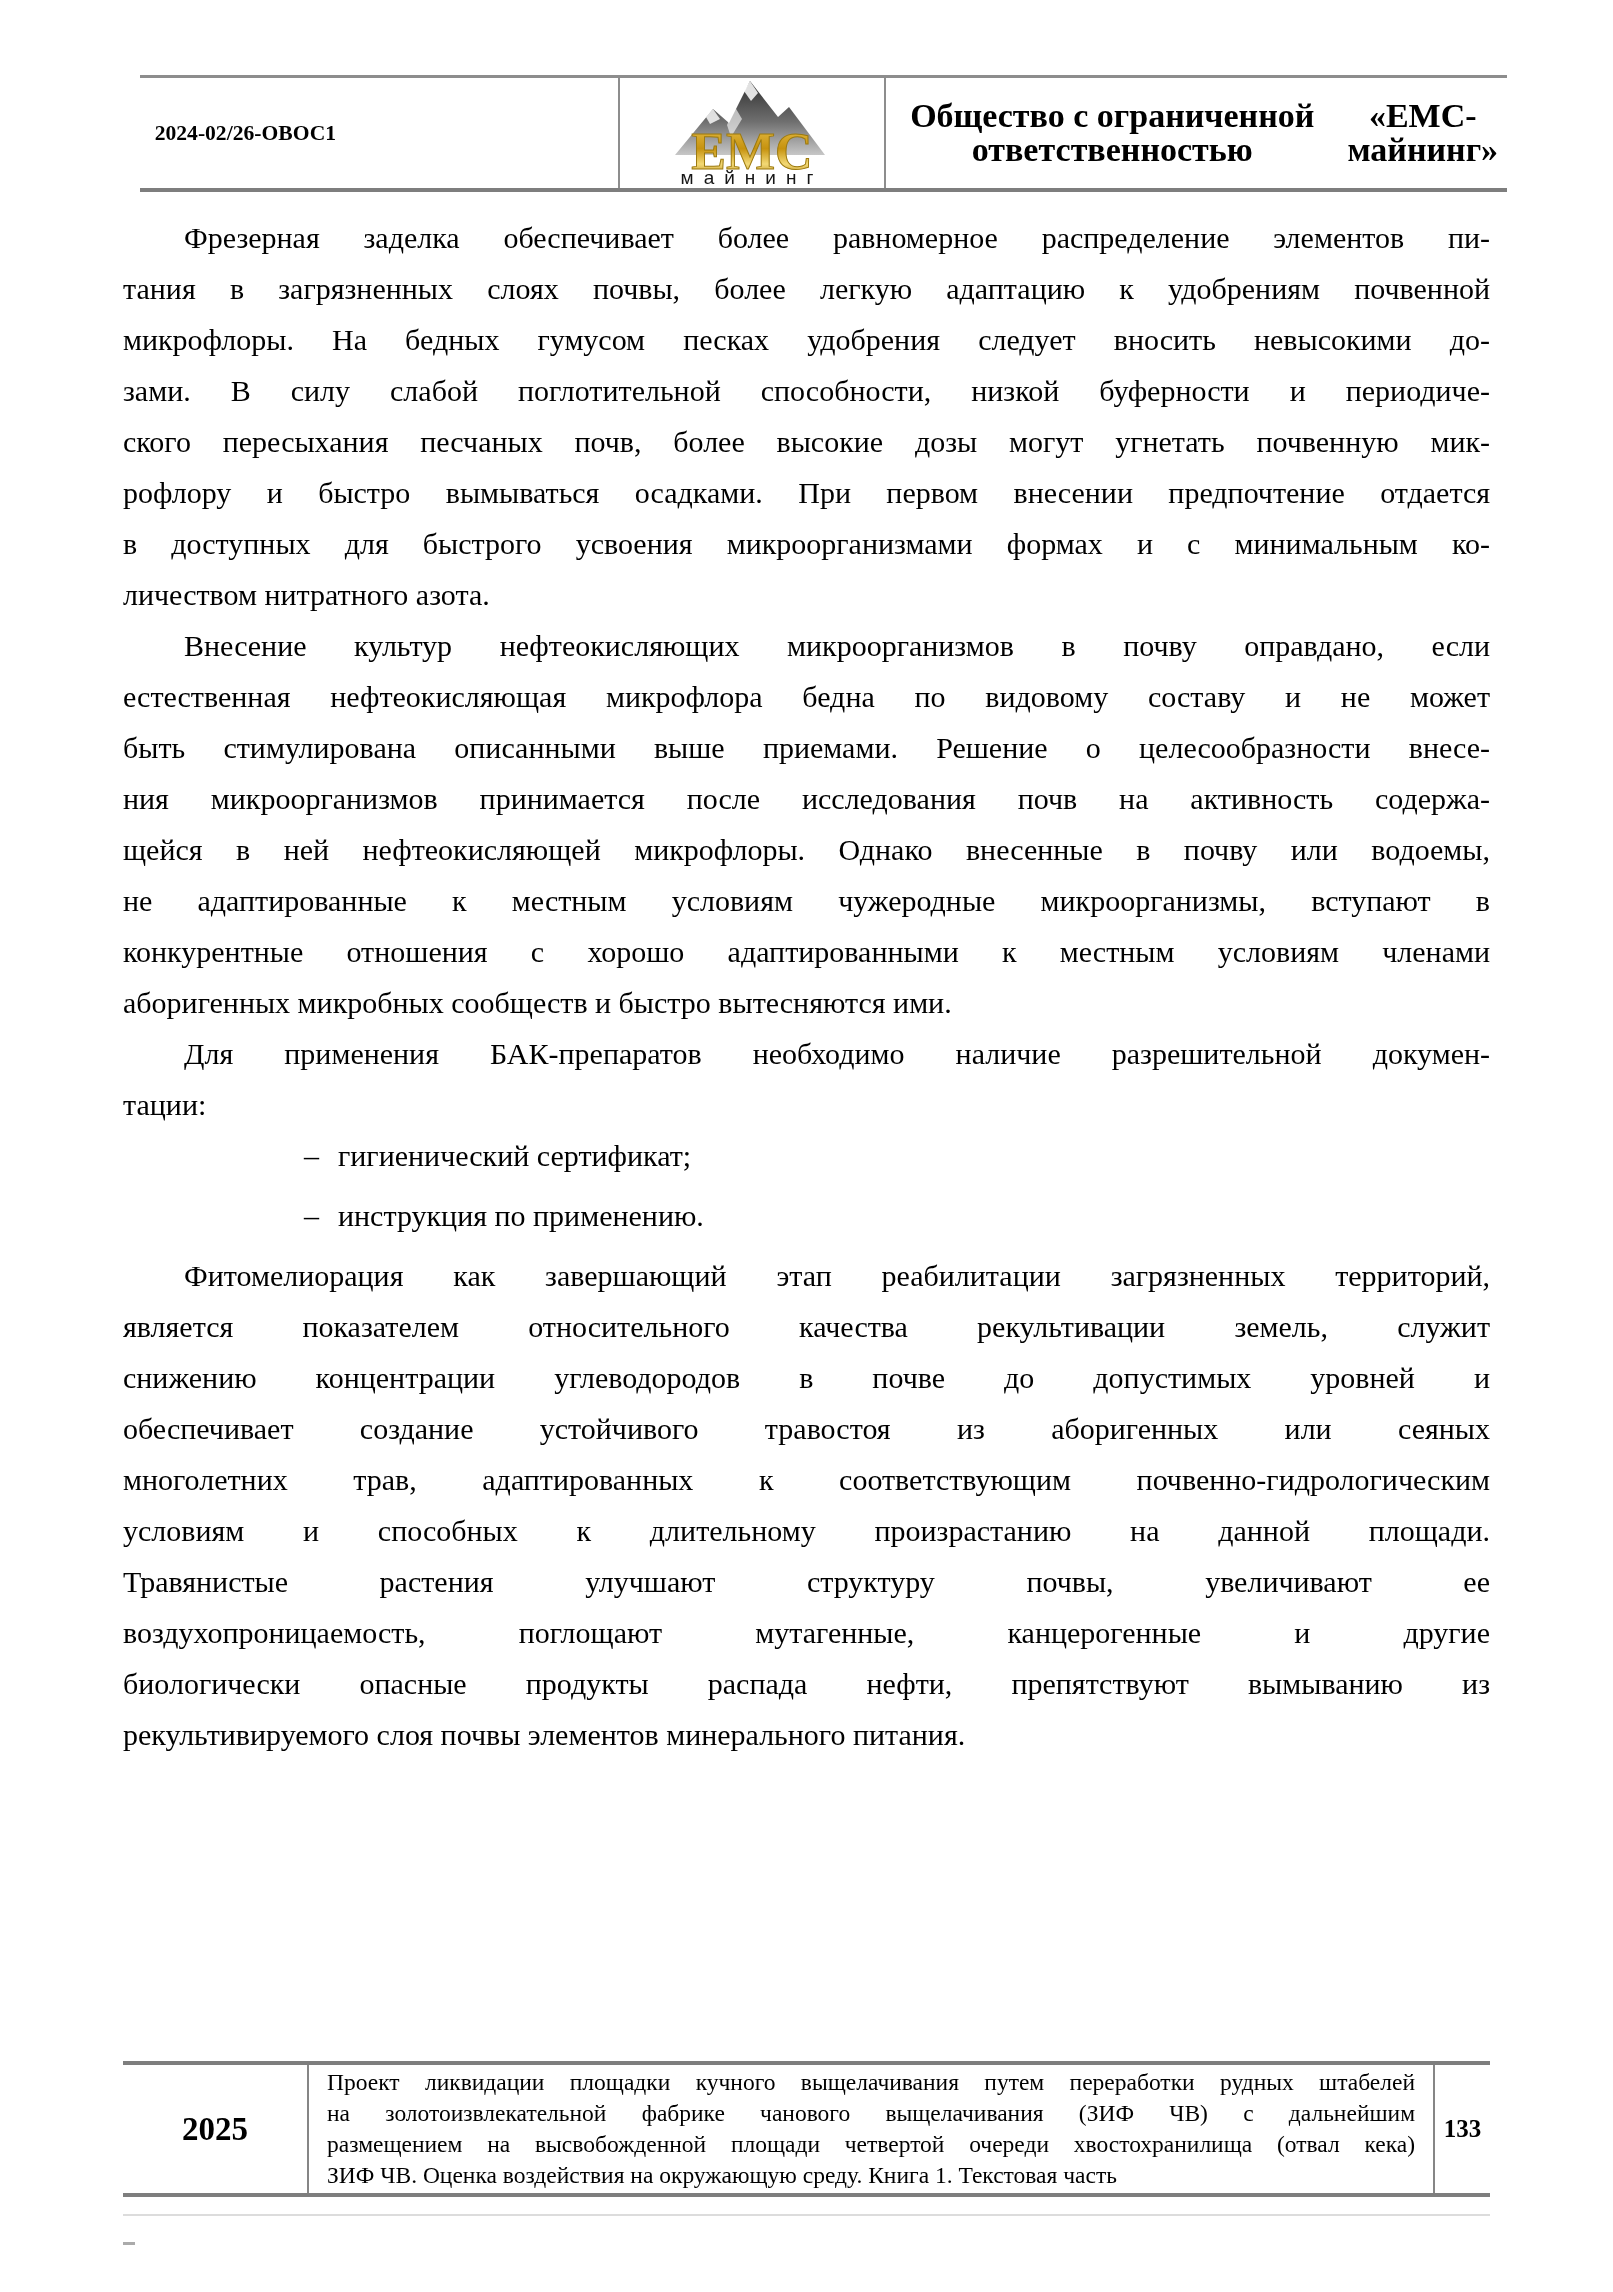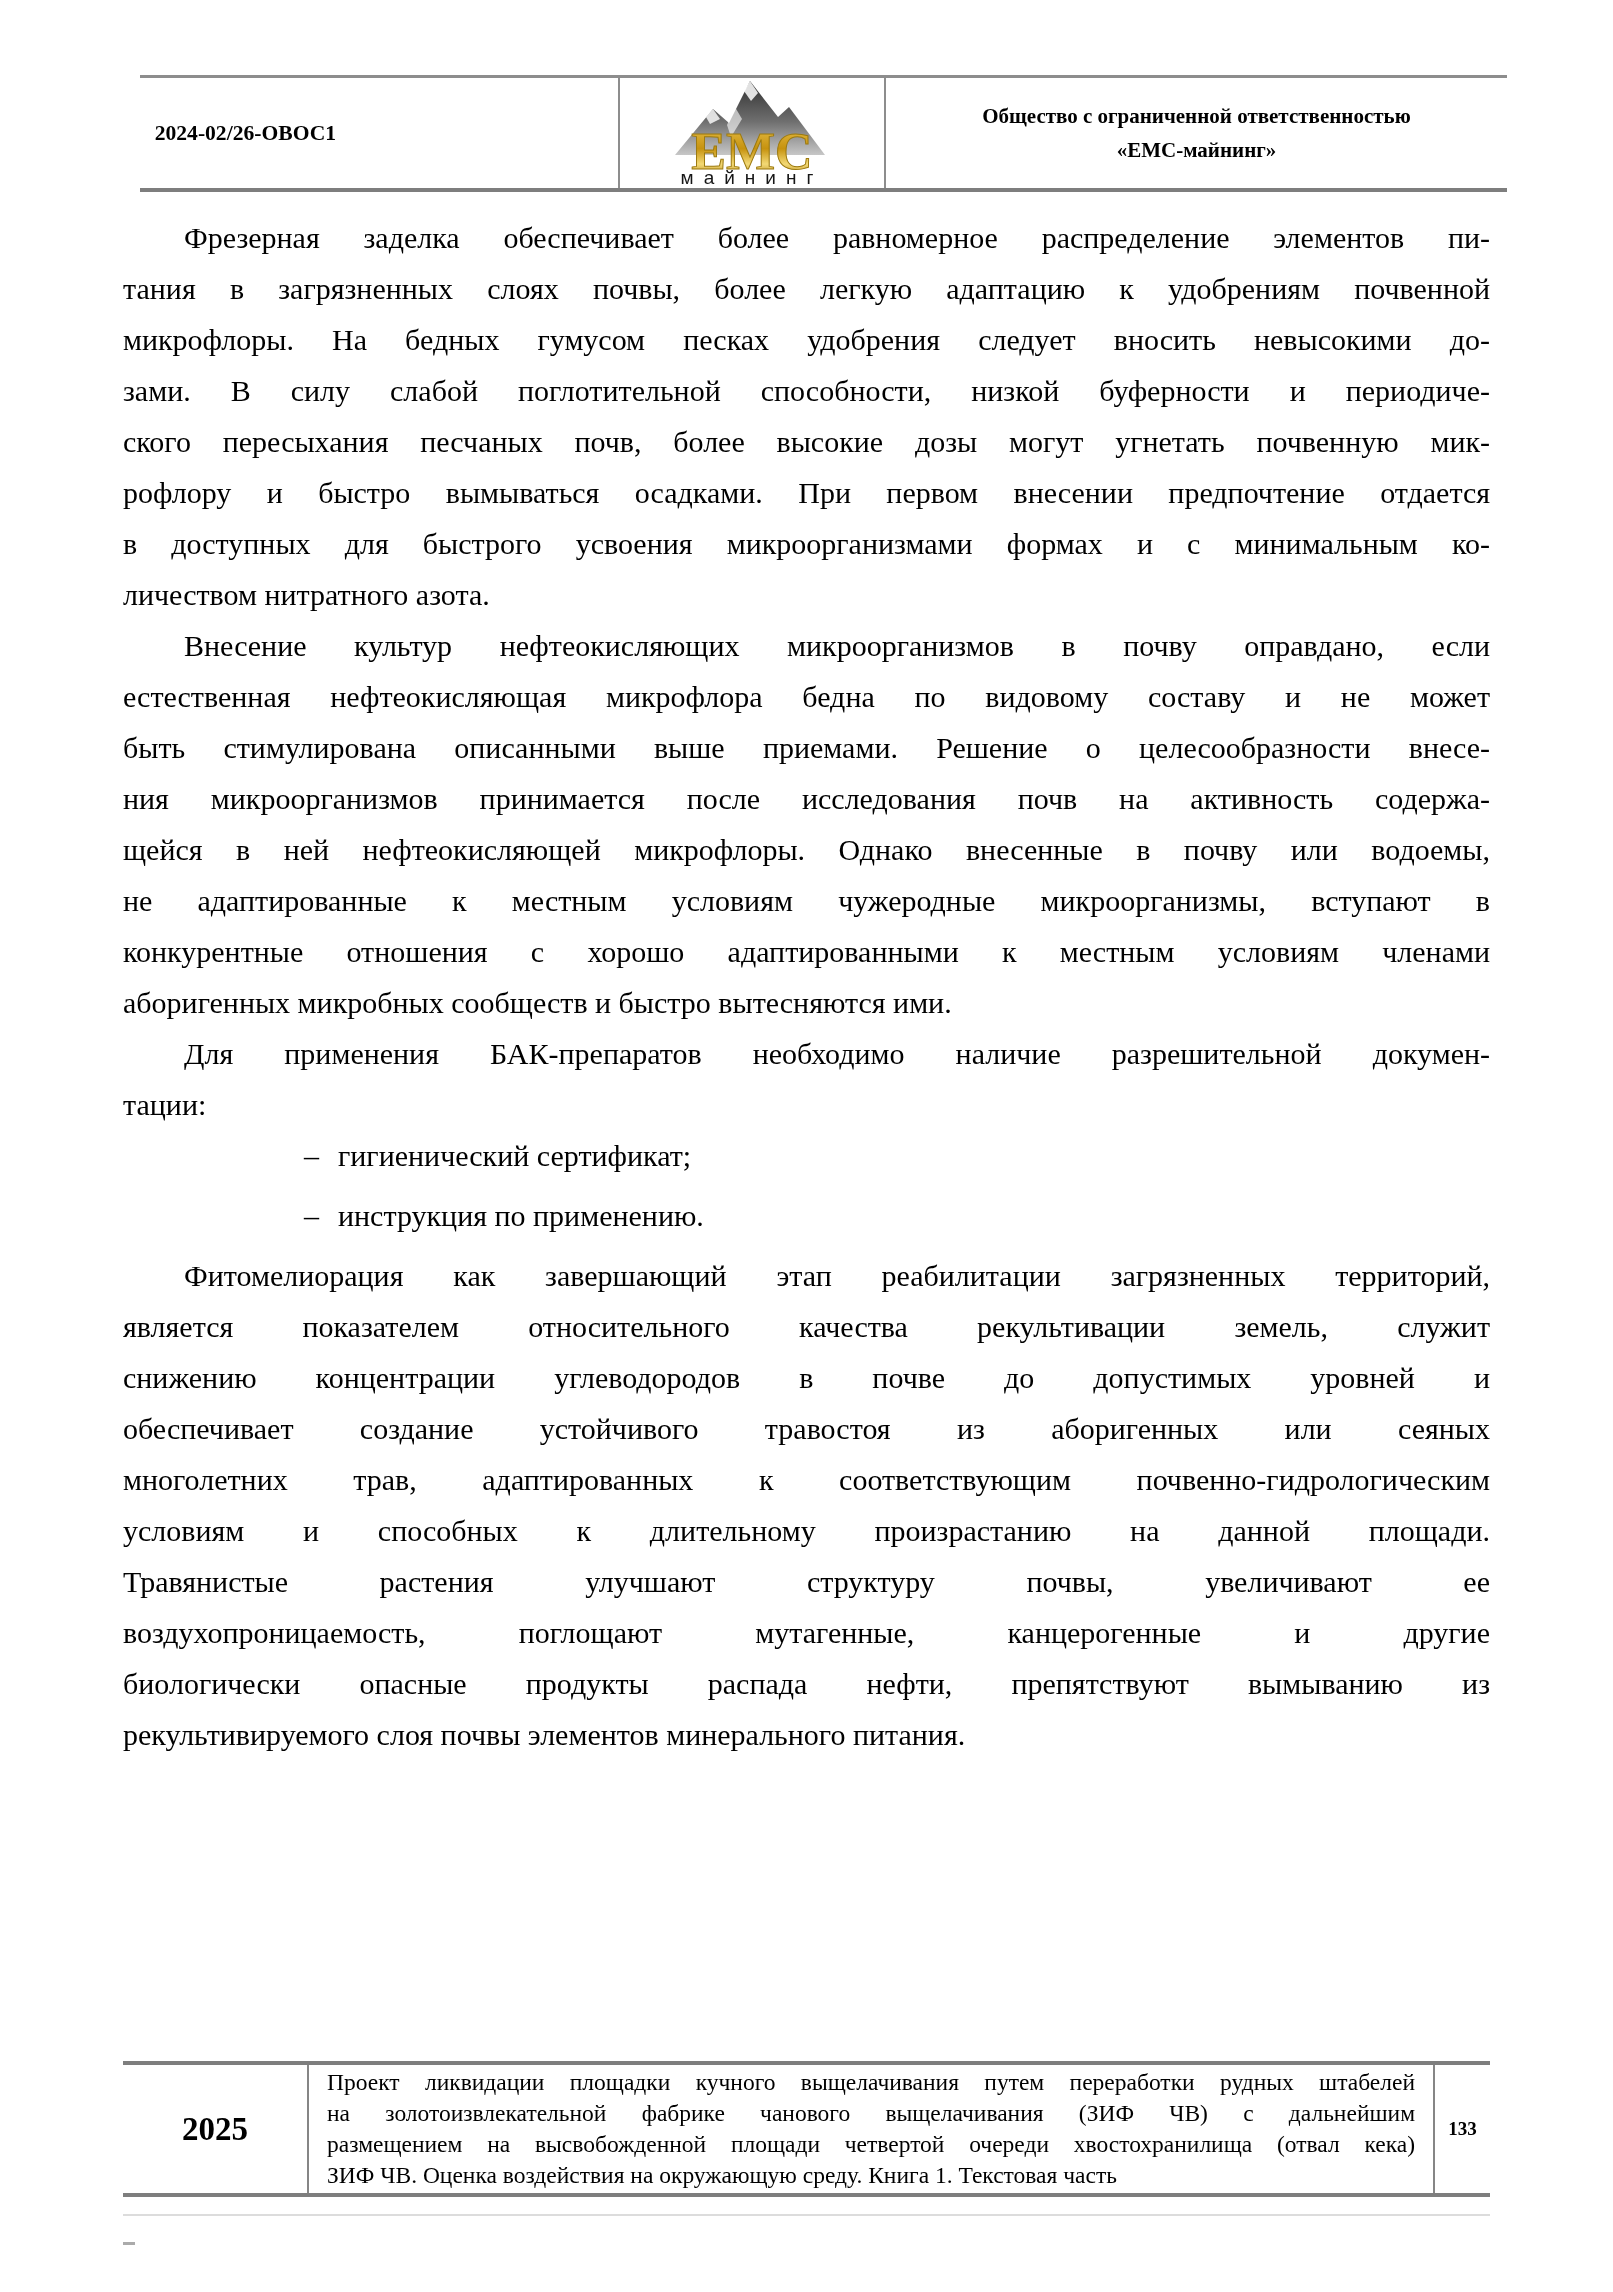--- a/index.html
+++ b/index.html
@@ -18,22 +18,22 @@
   .h-doc {
     width:480px; border-right:2.9px solid #8d8d8d;
     display:flex; align-items:center; padding-left:14.7px;
     font-weight:bold; font-size:21.6px;
   }
   .h-logo {
     width:266px; border-right:2.9px solid #8d8d8d;
     display:flex; align-items:center; justify-content:center;
   }
   .h-company {
-    flex:1; display:flex; flex-direction:column; align-items:center; justify-content:center;
-    font-weight:bold; font-size:21px; line-height:34px; text-align:center;
+    flex:1; display:flex; flex-direction:row; align-items:center; justify-content:center;
+    font-weight:bold; font-size:34px; line-height:34px; text-align:center;
   }
 
   
   .body-text { position:absolute; left:123px; top:212px; width:1367px; font-size:30px; line-height:51px; }
   .line { text-align:justify; }
   .line.just { text-align-last:justify; }
   .line.indent { padding-left:61px; box-sizing:border-box; }
   .list-item { padding-left:181px; margin-bottom:8.8px; }
   .list-item + .list-item { margin-top:8.8px; }
   .dash { display:inline-block; width:34px; }
@@ -50,21 +50,21 @@
     font-weight:bold; font-size:33px;
   }
   .f-desc {
     width:1126px; border-right:2.9px solid #868686; box-sizing:border-box;
     padding:2px 18px; font-size:23.5px; line-height:31px;
   }
   .f-line { text-align:justify; }
   .f-line.just { text-align-last:justify; }
   .f-page {
     flex:1; display:flex; align-items:center; justify-content:center;
-    font-weight:bold; font-size:19px;text-align:center;
+    font-weight:bold; font-size:25px;text-align:center;
   }
   .sub-line { position:absolute; left:123px; top:2214px; width:1367px; height:2px; background:#dcdcdc; }
   .tick { position:absolute; left:123px; top:2242px; width:11.8px; height:2.9px; background:#ababab; }
 
   
   .logo-wrap { width:210px; height:108px; }
 </style>
 </head>
 <body>
 

